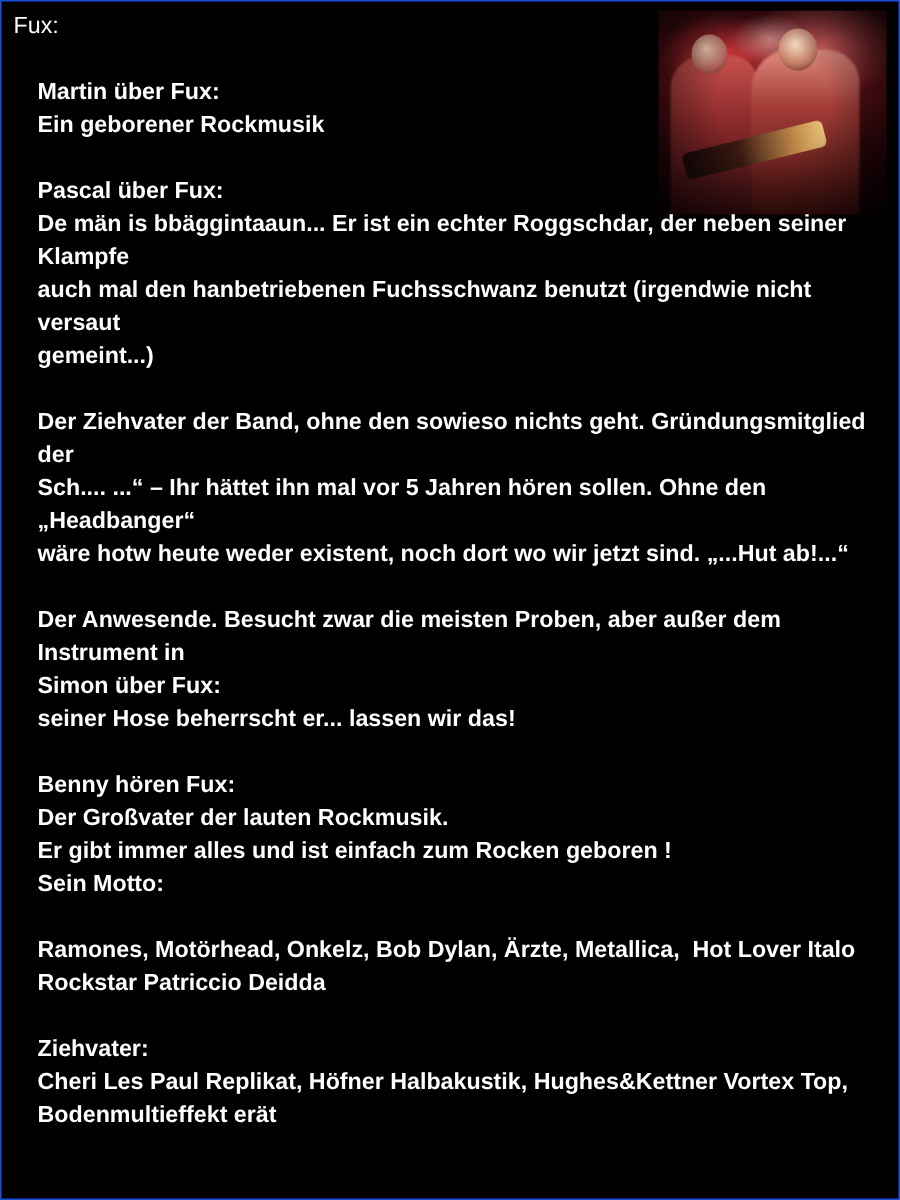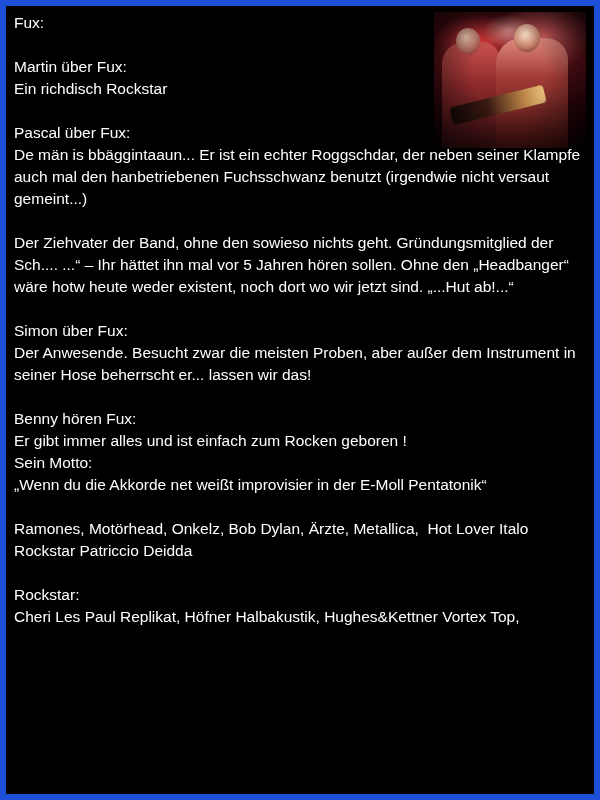--- a/index.html
+++ b/index.html
@@ -11,21 +11,21 @@
     width: 600px;
     height: 800px;
     overflow: hidden;
     font-family: "Liberation Sans", sans-serif;
   }
   .page {
     position: relative;
     width: 600px;
     height: 800px;
     background: #000000;
-    border: 6px solid #1d4ed8;
+    border: 1px solid #1d4ed8;
     box-sizing: border-box;
     color: #ffffff;
   }
   .content {
     position: absolute;
     left: 8px;
     top: 6px;
     width: 584px;
   }
   .photo {
@@ -105,21 +105,21 @@
     width: 52px;
     height: 34px;
     background: radial-gradient(ellipse at center, rgba(255,200,190,0.55), rgba(255,120,110,0) 70%);
   }
   .photo .vignette {
     position: absolute;
     inset: 0;
     background: radial-gradient(ellipse at 50% 45%, rgba(0,0,0,0) 35%, rgba(0,0,0,0.75) 100%);
   }
 
-  .block { margin: 0 0 0 0; }
+  .block { margin: 0 0 0 16px; font-weight: bold; }
   .line {
     font-size: 15.5px;
     line-height: 22px;
     color: #ffffff;
     white-space: pre-wrap;
   }
   .spacer { height: 22px; }
   .narrow { width: 420px; }
   .heading { font-size: 15.5px; line-height: 22px; }
 </style>
@@ -139,59 +139,60 @@
     <div class="vignette"></div>
   </div>
 
   <div class="content">
 
     <div class="line heading narrow">Fux:</div>
     <div class="spacer"></div>
 
     <div class="block">
       <div class="line heading narrow">Martin über Fux:</div>
-      <div class="line narrow">Ein richdisch Rockstar</div>
+      <div class="line narrow">Ein geborener Rockmusik</div>
     </div>
     <div class="spacer"></div>
 
     <div class="block">
       <div class="line heading">Pascal über Fux:</div>
       <div class="line">De män is bbäggintaaun... Er ist ein echter Roggschdar, der neben seiner Klampfe</div>
       <div class="line">auch mal den hanbetriebenen Fuchsschwanz benutzt (irgendwie nicht versaut</div>
       <div class="line">gemeint...)</div>
     </div>
     <div class="spacer"></div>
 
     <div class="block">
       <div class="line">Der Ziehvater der Band, ohne den sowieso nichts geht. Gründungsmitglied der</div>
       <div class="line">Sch.... ...“ – Ihr hättet ihn mal vor 5 Jahren hören sollen. Ohne den „Headbanger“</div>
       <div class="line">wäre hotw heute weder existent, noch dort wo wir jetzt sind. „...Hut ab!...“</div>
     </div>
     <div class="spacer"></div>
 
     <div class="block">
+      <div class="line">Der Anwesende. Besucht zwar die meisten Proben, aber außer dem Instrument in</div>
       <div class="line heading">Simon über Fux:</div>
-      <div class="line">Der Anwesende. Besucht zwar die meisten Proben, aber außer dem Instrument in</div>
       <div class="line">seiner Hose beherrscht er... lassen wir das!</div>
     </div>
     <div class="spacer"></div>
 
     <div class="block">
       <div class="line heading">Benny hören Fux:</div>
+      <div class="line">Der Großvater der lauten Rockmusik.</div>
       <div class="line">Er gibt immer alles und ist einfach zum Rocken geboren !</div>
       <div class="line">Sein Motto:</div>
-      <div class="line">„Wenn du die Akkorde net weißt improvisier in der E-Moll Pentatonik“</div>
     </div>
     <div class="spacer"></div>
 
     <div class="block">
       <div class="line">Ramones, Motörhead, Onkelz, Bob Dylan, Ärzte, Metallica,  Hot Lover Italo</div>
       <div class="line">Rockstar Patriccio Deidda</div>
     </div>
     <div class="spacer"></div>
 
     <div class="block">
-      <div class="line heading">Rockstar:</div>
+      <div class="line heading">Ziehvater:</div>
       <div class="line">Cheri Les Paul Replikat, Höfner Halbakustik, Hughes&amp;Kettner Vortex Top,</div>
+      <div class="line">Bodenmultieffekt erät</div>
     </div>
 
   </div>
 </div>
 
 </body></html>

